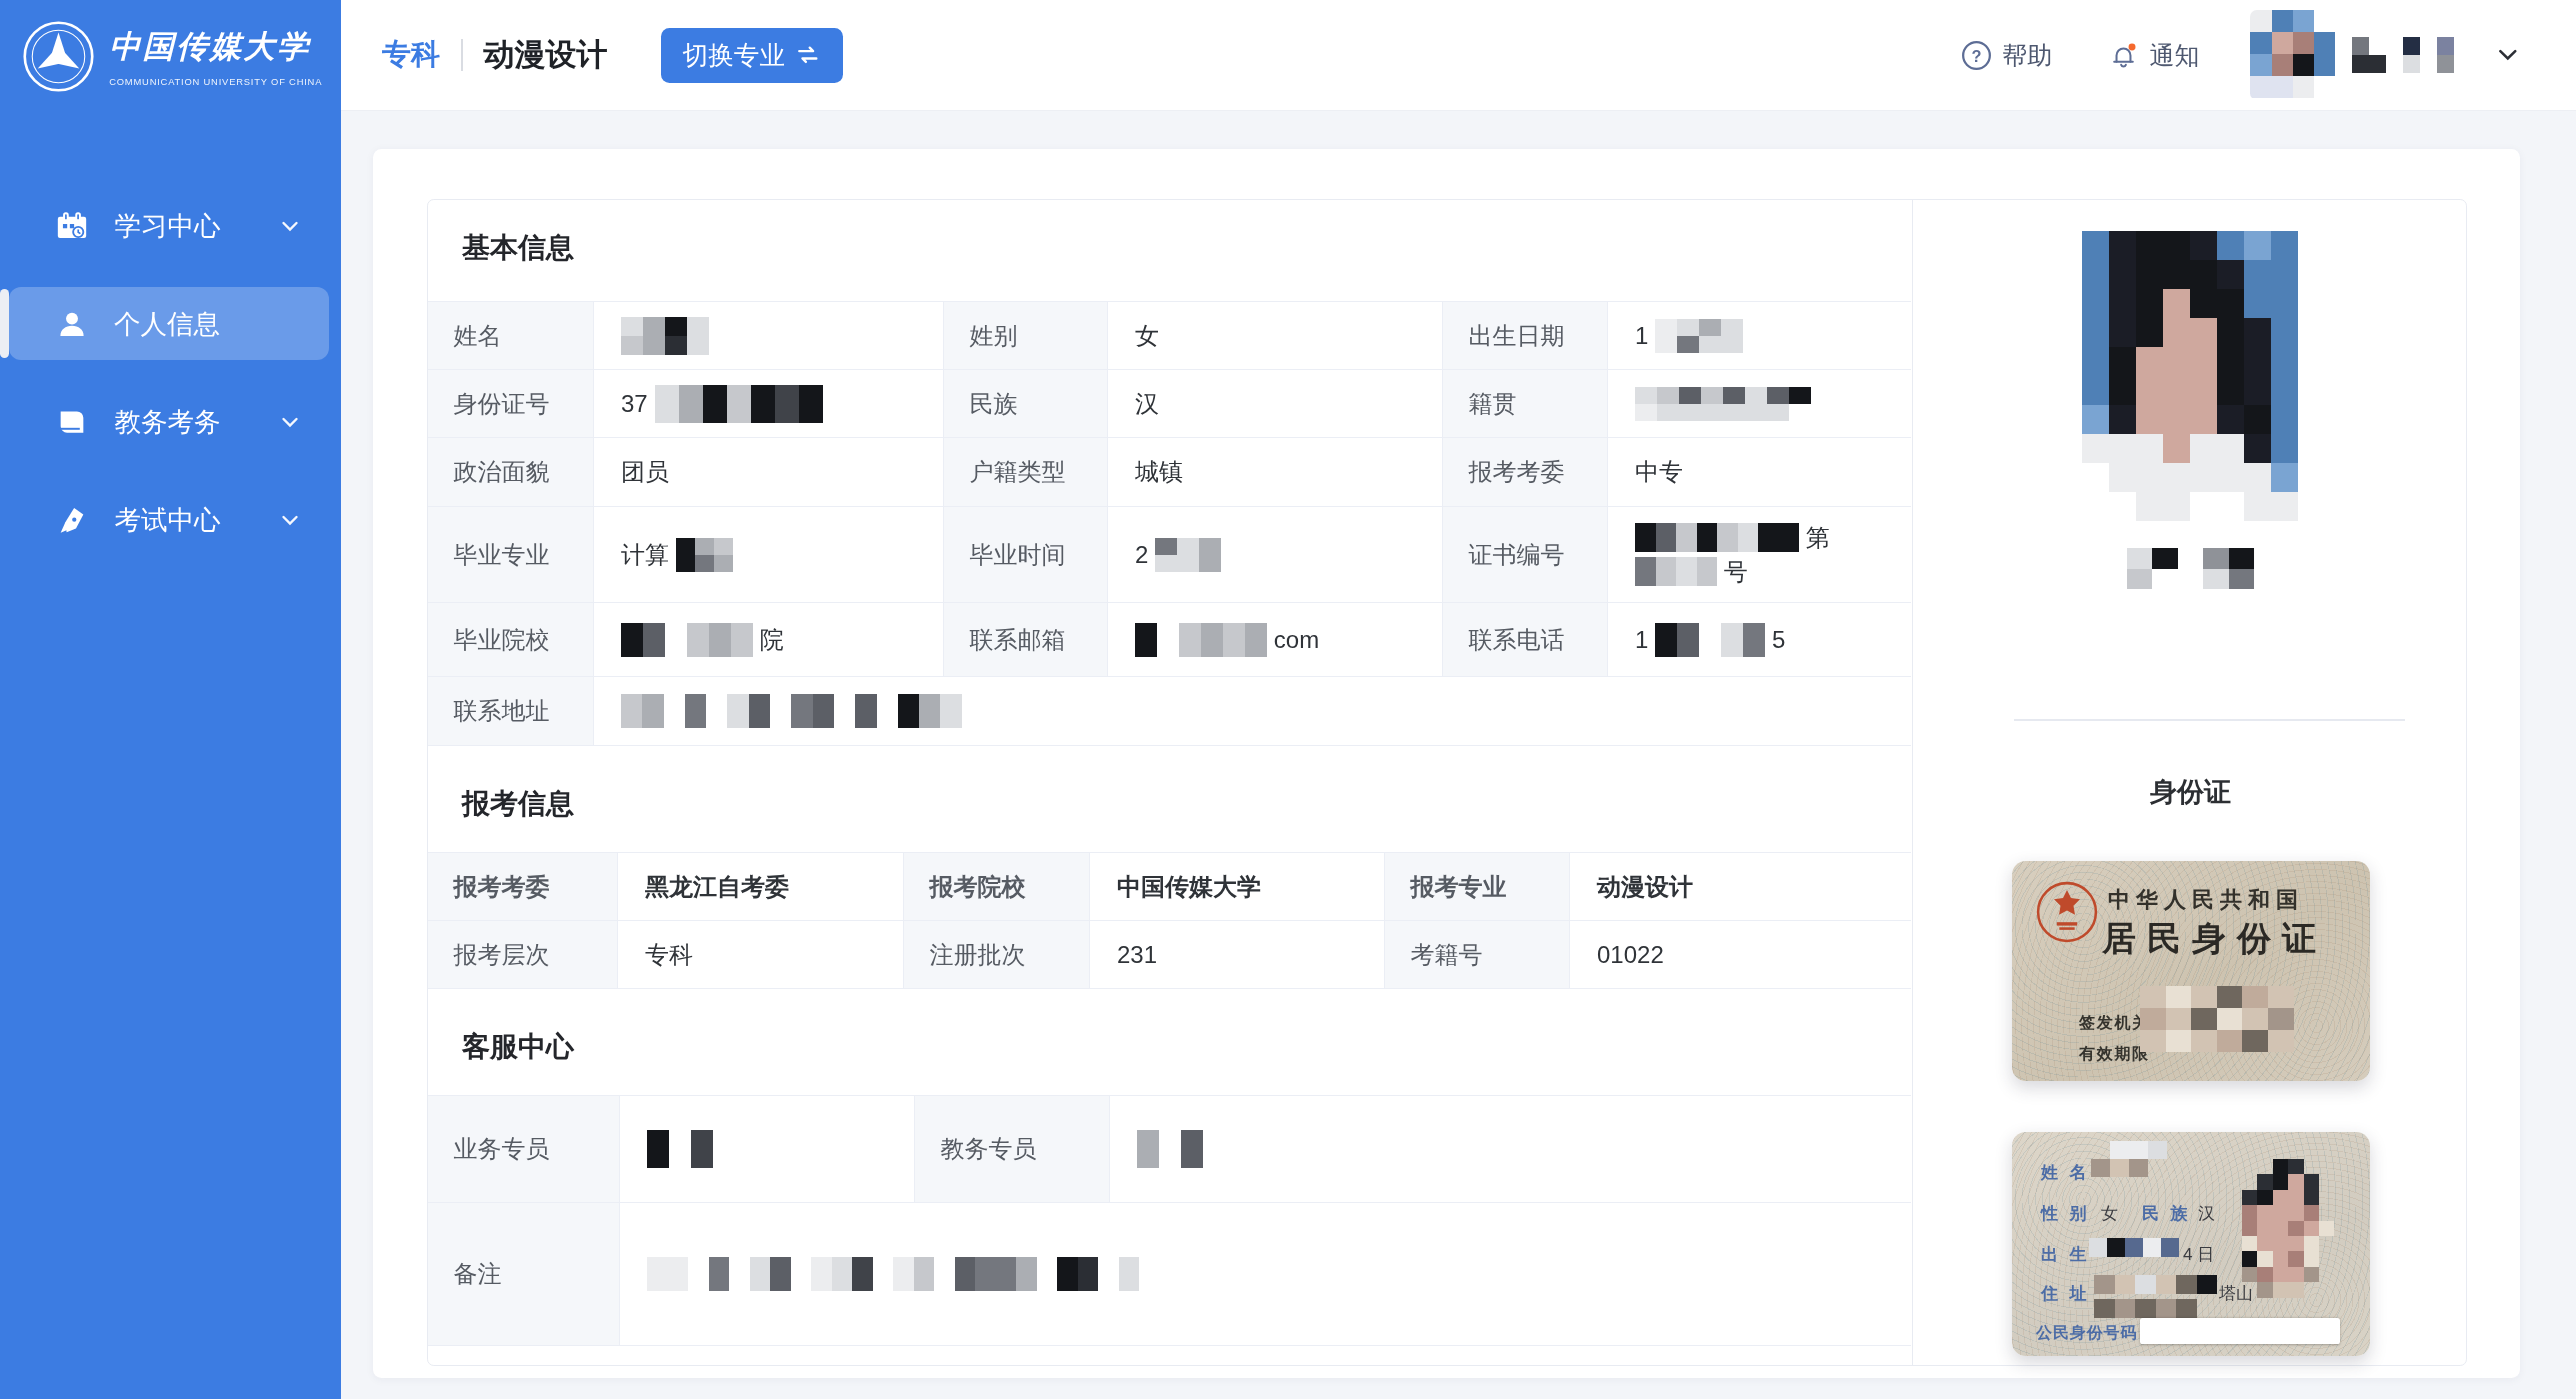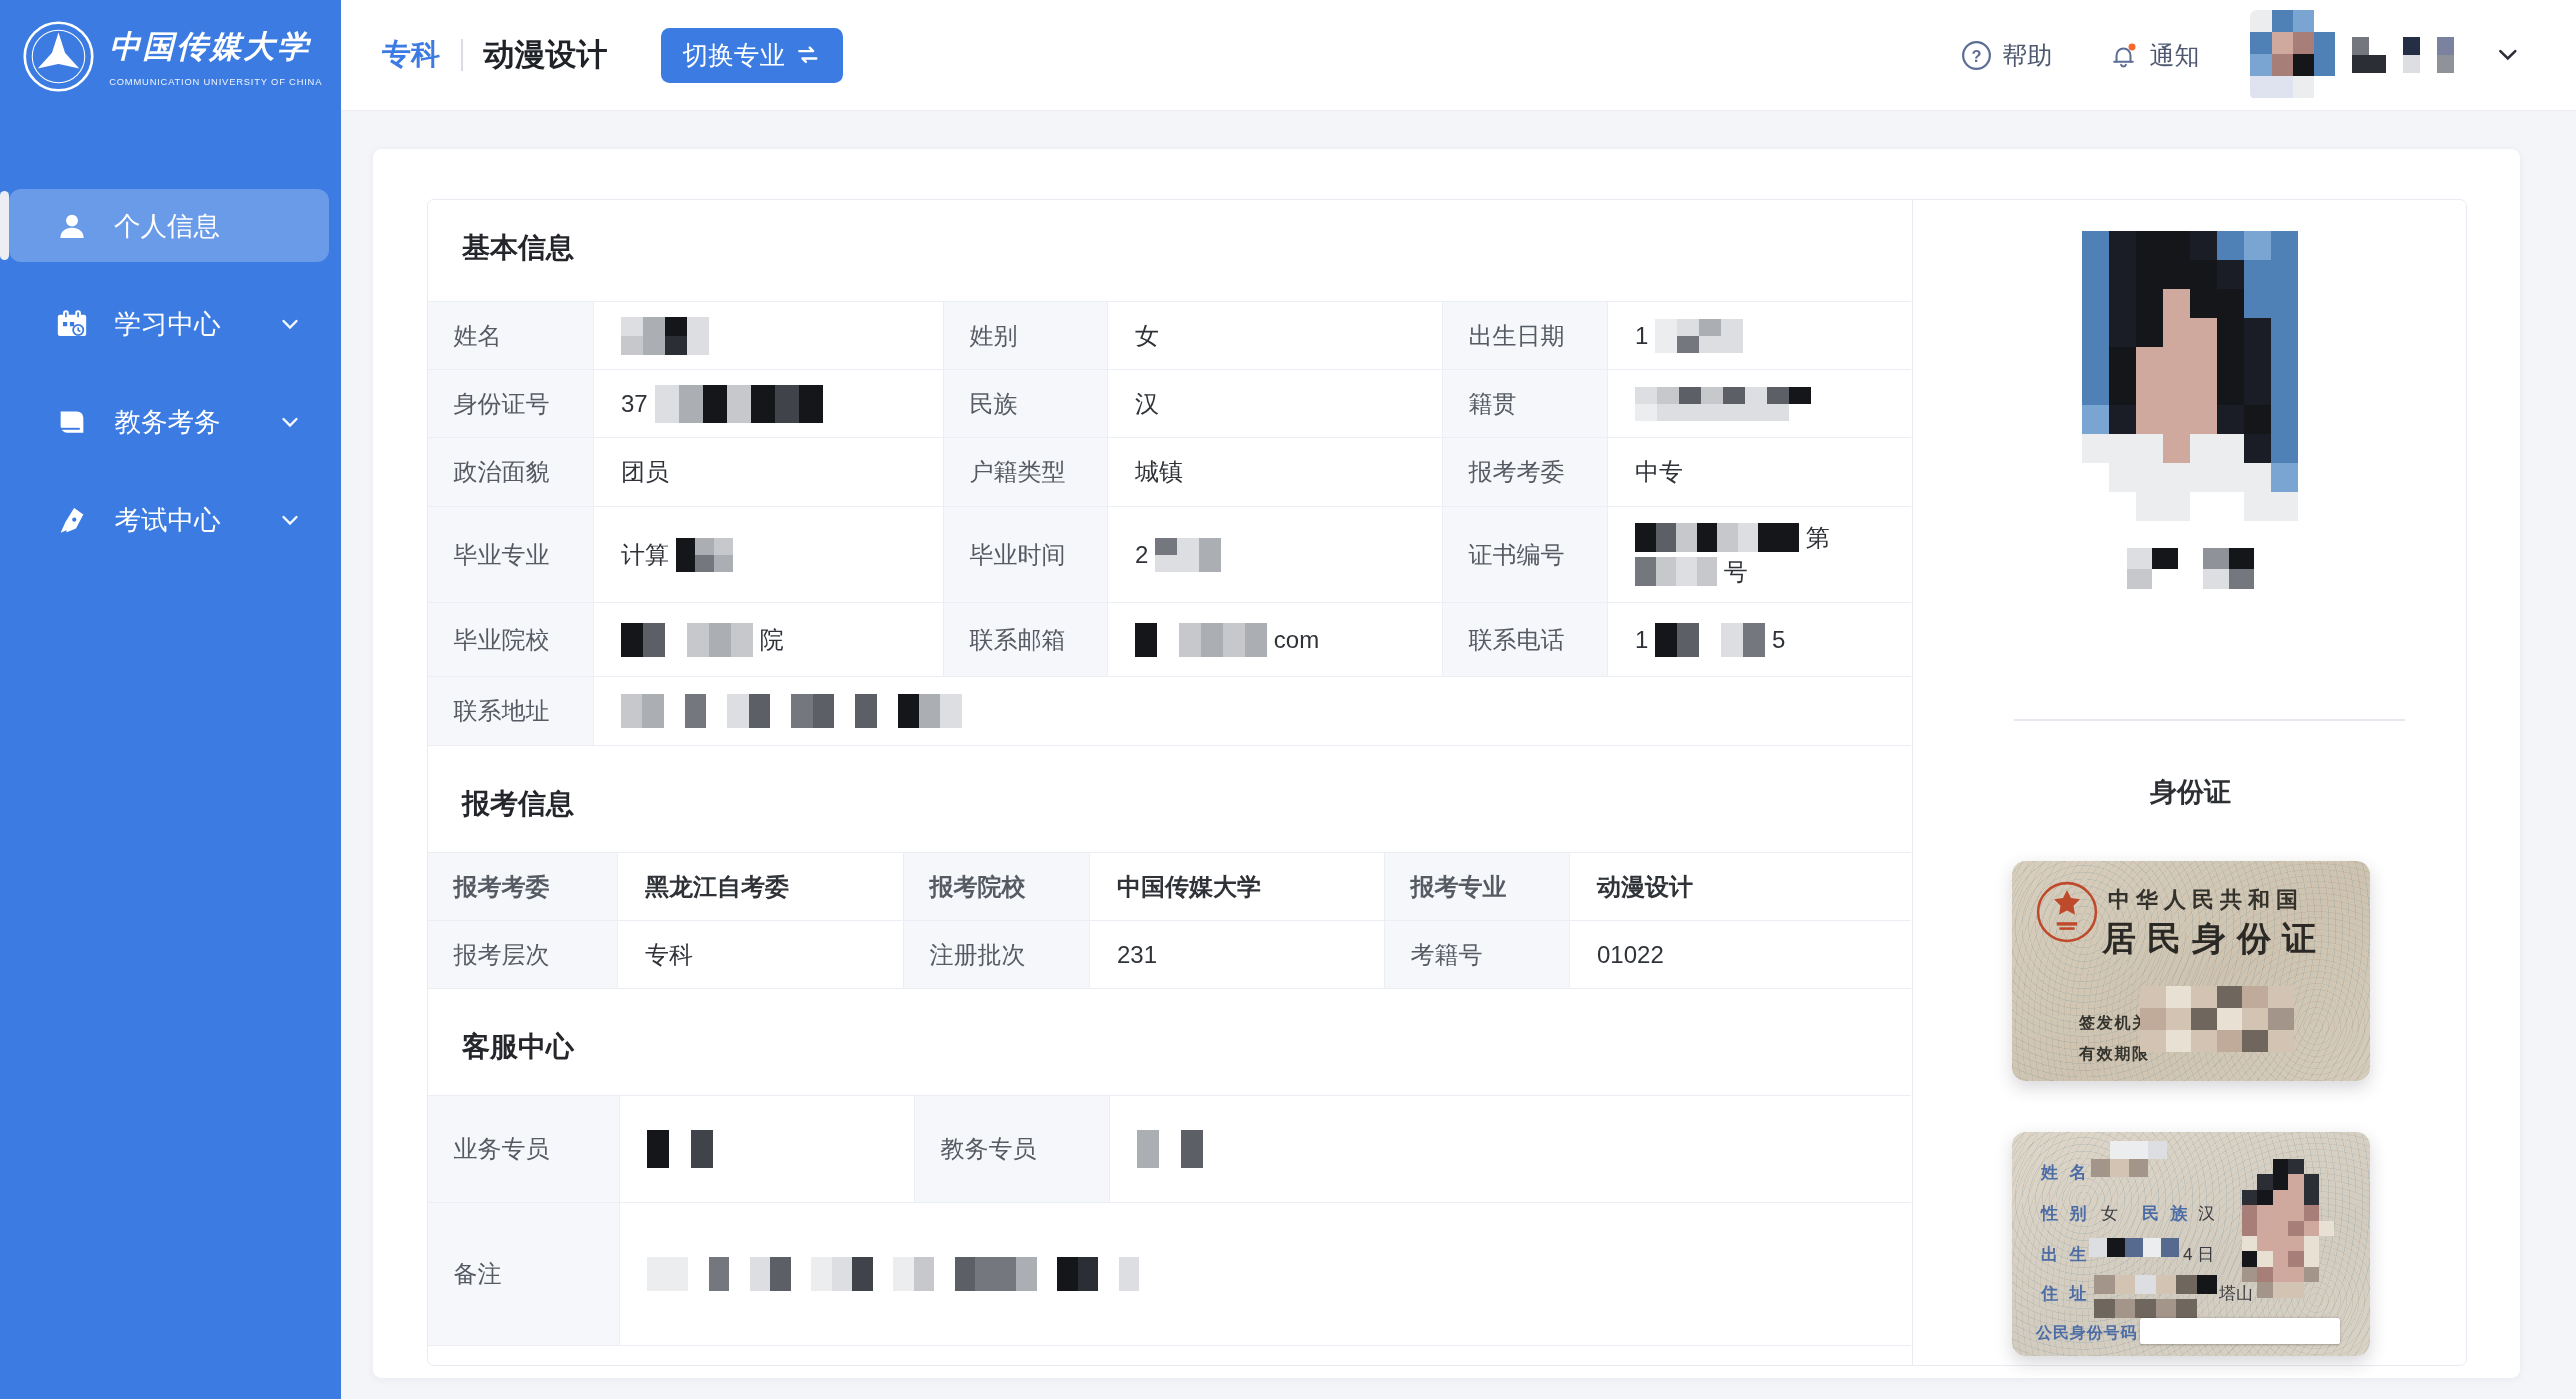--- a/index.html
+++ b/index.html
@@ -95,45 +95,45 @@
           <path d="M50 18 L59 46 L50 54 L41 46 Z" transform="rotate(240 50 50)"></path>
           <circle cx="50" cy="50" r="4"></circle>
         </g>
       </svg>
       <div>
         <div class="logo-cn">中国传媒大学</div>
         <div class="logo-en">COMMUNICATION UNIVERSITY OF CHINA</div>
       </div>
     </div>
     <nav id="nav">
-        <div class="side-item active">
-          <span class="sicon">
-            <svg viewBox="0 0 24 24" fill="#fff">
-              <circle cx="12" cy="8.2" r="4.2"></circle>
-              <path d="M3.8 20.4c0-4.5 3.7-7.1 8.2-7.1s8.2 2.6 8.2 7.1z"></path>
-            </svg>
-          </span>
-          <span>个人信息</span>
-        </div>
         <div class="side-item">
           <span class="sicon">
             <svg viewBox="0 0 24 24" fill="#fff">
               <path d="M3.5 5.5h17A1.5 1.5 0 0122 7v12a1.5 1.5 0 01-1.5 1.5h-17A1.5 1.5 0 012 19V7a1.5 1.5 0 011.5-1.5z"></path>
               <rect x="6.4" y="3" width="2.6" height="5" rx="1.2" fill="#3c7ce2" stroke="#fff" stroke-width="1.4"></rect>
               <rect x="15" y="3" width="2.6" height="5" rx="1.2" fill="#3c7ce2" stroke="#fff" stroke-width="1.4"></rect>
               <rect x="5.6" y="10.6" width="3" height="3" fill="#3c7ce2"></rect>
               <rect x="10.5" y="10.6" width="3" height="3" fill="#3c7ce2"></rect>
               <circle cx="16.4" cy="16.2" r="3.6" fill="#fff" stroke="#3c7ce2" stroke-width="1.3"></circle>
               <path d="M16.4 14.4v2l1.5 1" stroke="#3c7ce2" stroke-width="1.2" fill="none"></path>
             </svg>
           </span>
           <span>学习中心</span>
           <span class="schev"><svg viewBox="0 0 24 24" fill="none" stroke="rgba(255,255,255,.95)" stroke-width="2.4" stroke-linecap="round">
               <path d="M5.5 9 12 15.5 18.5 9"></path>
             </svg></span>
+        </div>
+        <div class="side-item active">
+          <span class="sicon">
+            <svg viewBox="0 0 24 24" fill="#fff">
+              <circle cx="12" cy="8.2" r="4.2"></circle>
+              <path d="M3.8 20.4c0-4.5 3.7-7.1 8.2-7.1s8.2 2.6 8.2 7.1z"></path>
+            </svg>
+          </span>
+          <span>个人信息</span>
         </div>
         <div class="side-item">
           <span class="sicon">
             <svg viewBox="0 0 24 24" fill="#fff">
               <path d="M4 4.5h11.5A4.5 4.5 0 0120 9v10.5H8.5A4.5 4.5 0 014 15z"></path>
               <path d="M4 16.8h13.5" stroke="#3c7ce2" stroke-width="1.4" fill="none"></path>
             </svg>
           </span>
           <span>教务考务</span>
           <span class="schev"><svg viewBox="0 0 24 24" fill="none" stroke="rgba(255,255,255,.95)" stroke-width="2.4" stroke-linecap="round">

